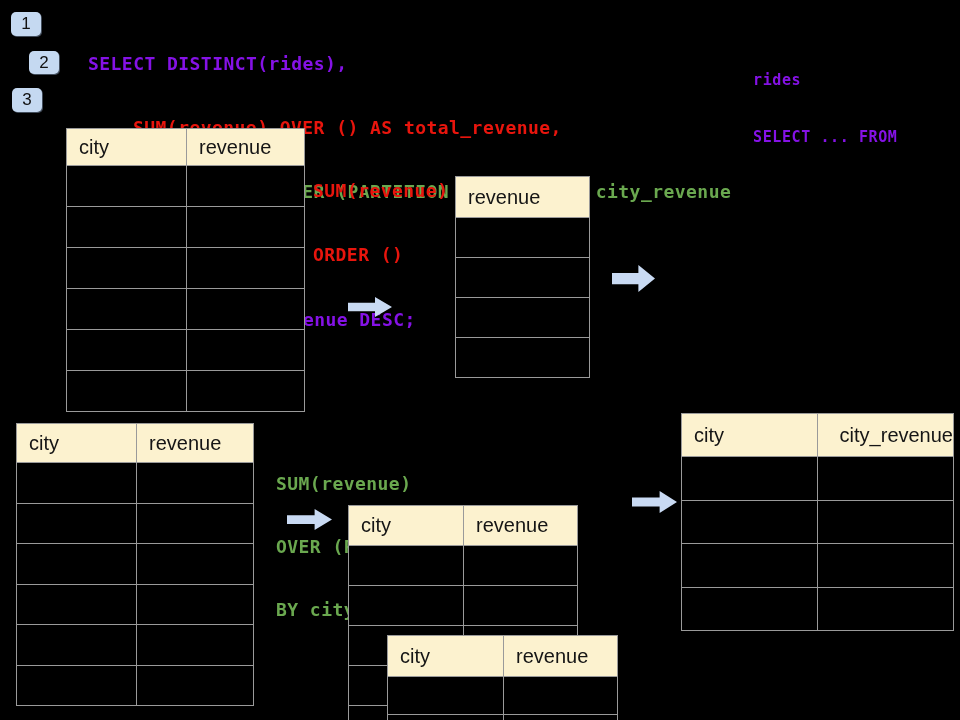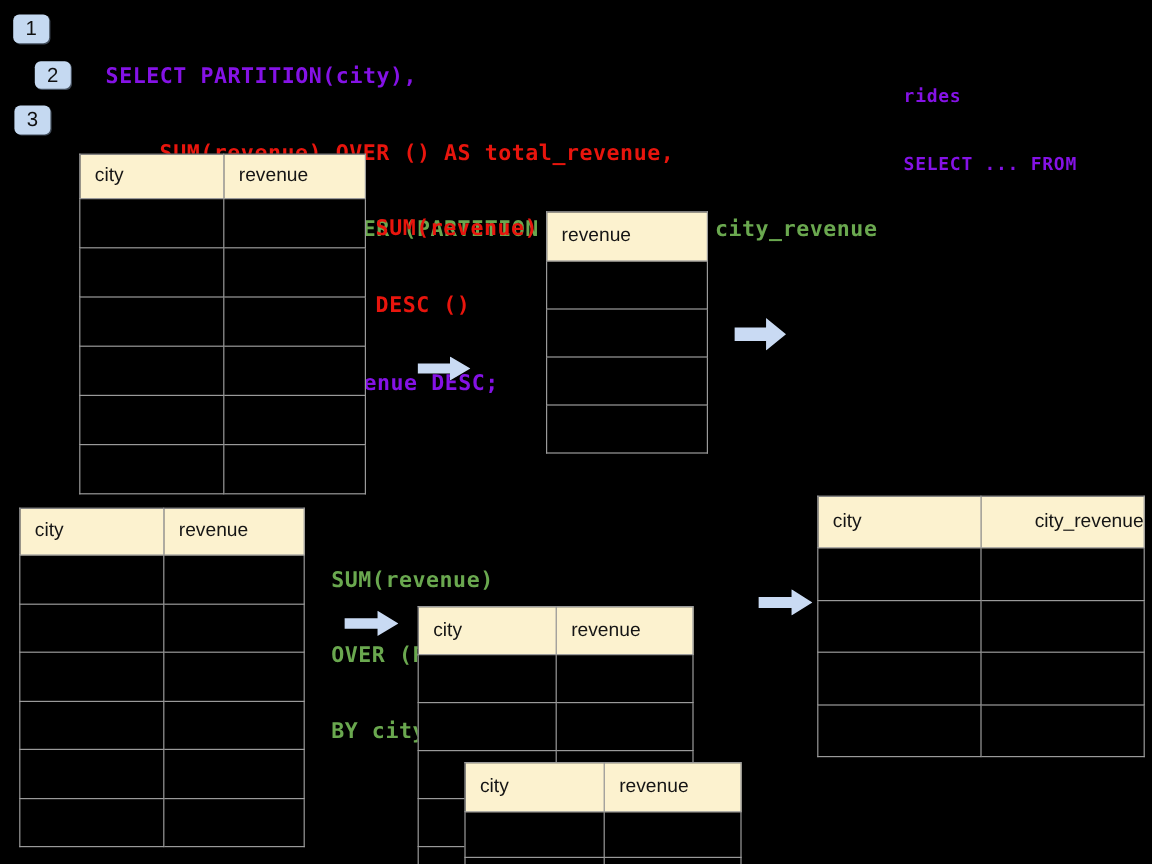--- a/index.html
+++ b/index.html
@@ -44,21 +44,21 @@
     position:absolute;border-collapse:collapse;table-layout:fixed;
     background:#000000;
   }
   th,td{
     border:1px solid #9A9A9A;
     padding:0 0 0 12px;margin:0;
     box-sizing:border-box;
   }
   th{
     background:#FCF2CF;color:#151515;
-    font-size:16px;font-weight:normal;text-align:left;
+    font-size:20px;font-weight:normal;text-align:left;
     font-family:"Liberation Sans",sans-serif;
   }
   td{background:#000000;}
 
   #table-source-top{left:66px;top:128px;width:238px;}
   #table-source-top th{height:37px;}
   #table-source-top td{height:41px;}
   #table-source-top .c1{width:120px;} #table-source-top .c2{width:118px;}
 
   #table-total-result{left:455px;top:176px;width:135px;}
@@ -94,35 +94,35 @@
   .arrow svg{display:block;width:100%;height:100%;}
 </style>
 </head>
 <body>
 
 <div class="badge" id="badge-1">1</div>
 <div class="badge" id="badge-2">2</div>
 <div class="badge" id="badge-3">3</div>
 
 <div class="abs code" id="sql-code">
-  <div class="cl" style="color: rgb(133, 18, 230);">SELECT PARTITION(city),</div>
+  <div class="cl" style="color: rgb(133, 18, 230);">SELECT DISTINCT(rides),</div>
   <div class="cl ind1" style="color: rgb(232, 21, 13);">SUM(revenue) OVER () AS total_revenue,</div>
   <div class="cl ind1" style="color: rgb(106, 168, 79);">SUM(revenue) OVER (PARTITION BY city) as city_revenue</div>
   <div class="cl ind2" style="color: rgb(133, 18, 230);">FROM rides</div>
   <div class="cl ind2" style="color: rgb(133, 18, 230);">ORDER by city_revenue DESC;</div>
 </div>
 
 <div class="abs code" id="side-code" style="color: rgb(133, 18, 230);">
   <div class="cl">rides</div>
   <div class="cl">SELECT ... FROM</div>
 </div>
 
 <div class="abs code" id="label-total" style="color: rgb(232, 21, 13);">
   <div class="cl">SUM(revenue)</div>
-  <div class="cl">DESC ()</div>
+  <div class="cl">ORDER ()</div>
 </div>
 
 <div class="abs code" id="label-partition" style="color: rgb(106, 168, 79);">
   <div class="cl">SUM(revenue)</div>
   <div class="cl">OVER (PARTITION</div>
   <div class="cl">BY city)</div>
 </div>
 
 <table id="table-source-top">
   <thead>

